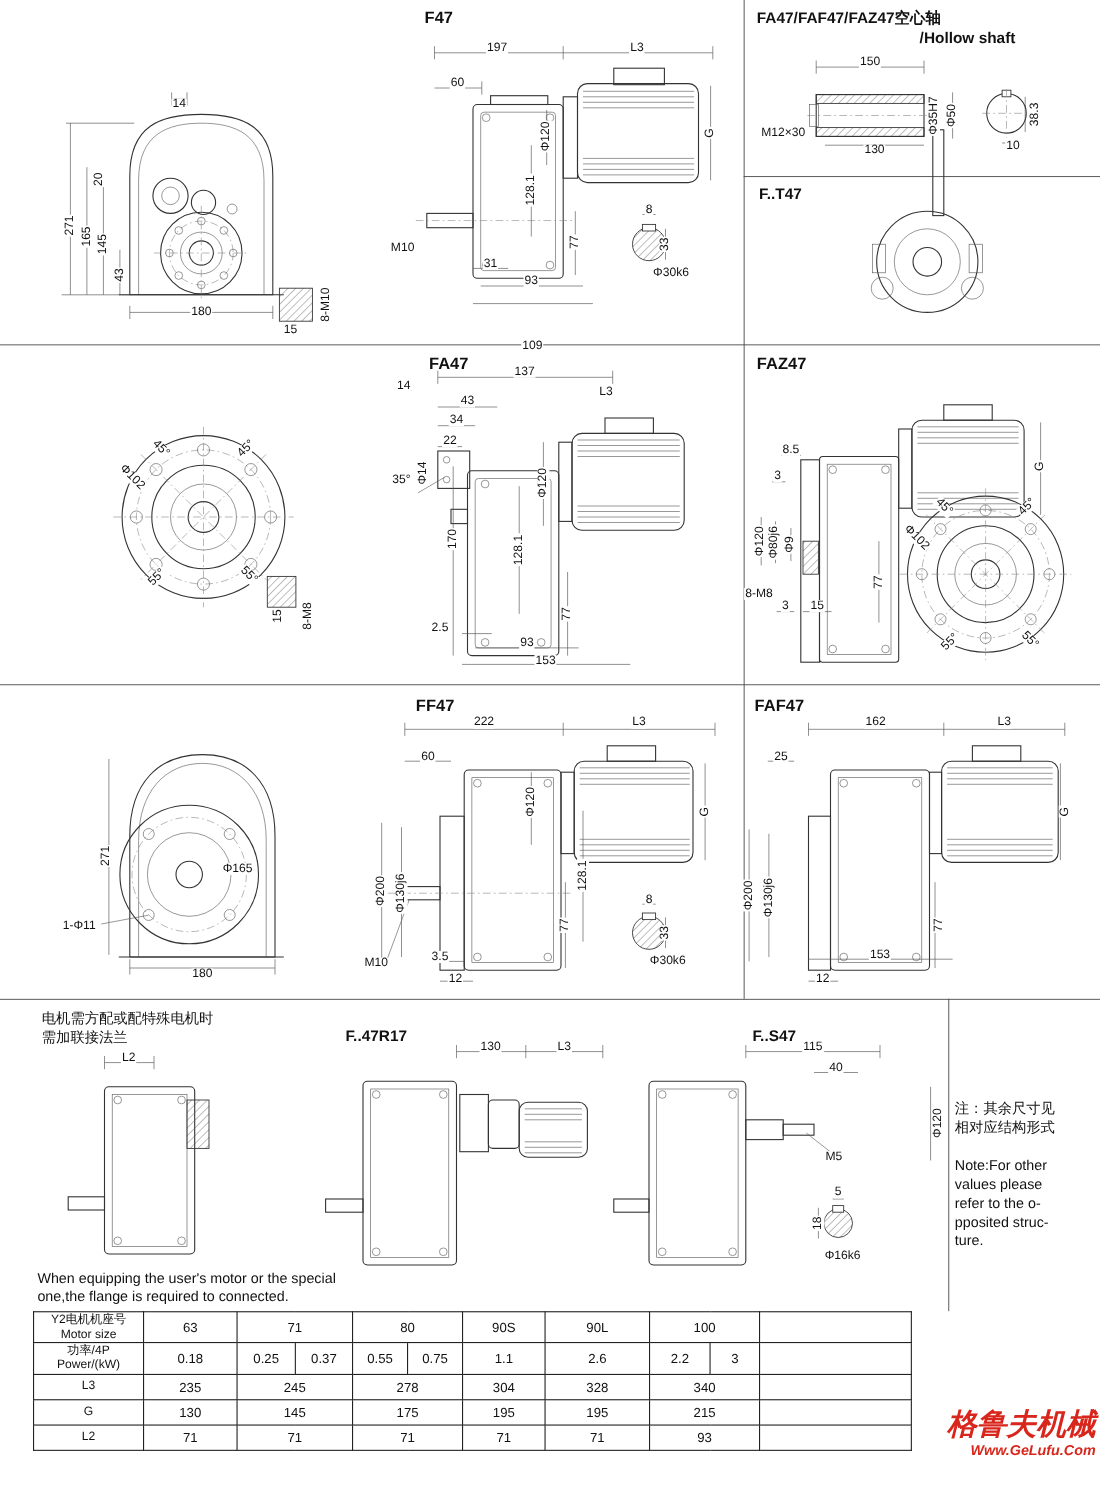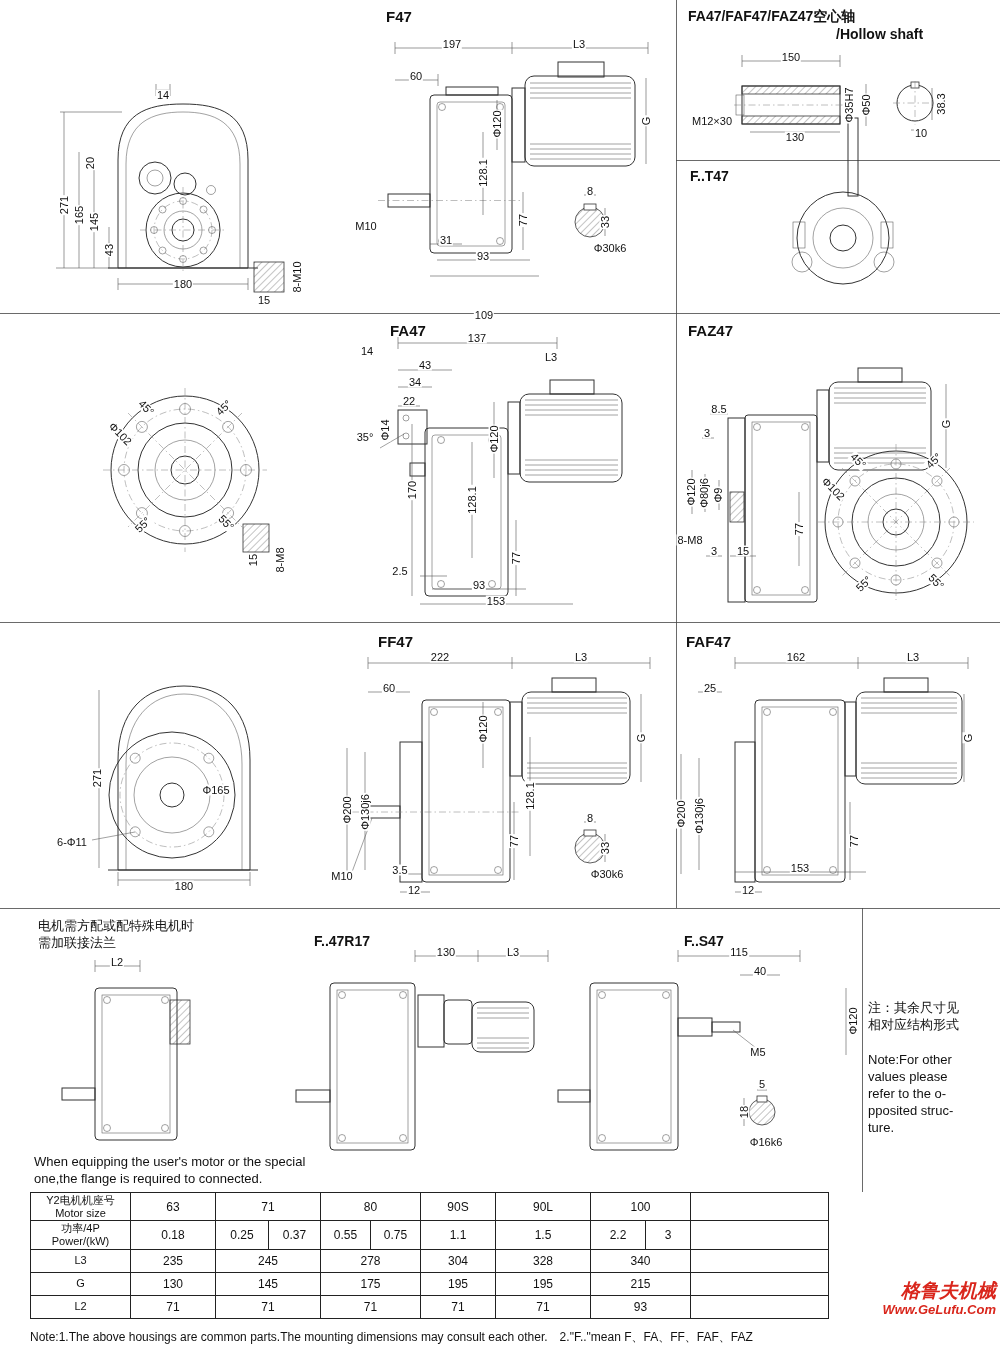--- a/index.html
+++ b/index.html
@@ -20,21 +20,21 @@
   .dim-layer{position:absolute;inset:0}
   .dim{position:absolute;font-size:11px;line-height:1;white-space:nowrap;background:#fff;padding:0 1px}
   .title{position:absolute;font-weight:bold;font-size:15px;white-space:nowrap}
   .title.sm{font-size:14px}
   .note{position:absolute;font-size:13px;line-height:1.3;white-space:pre-line}
   .note.small{font-size:12px}
   .spec{position:absolute;left:30px;top:1192px;width:798px;border-collapse:collapse;table-layout:fixed}
   .spec td{border:1px solid #222;text-align:center;font-size:12px;padding:1px 2px;height:20px}
   .spec td.hd{font-size:11px;line-height:1.15;white-space:pre-line}
   .brand{position:absolute;left:830px;top:1280px;width:166px;text-align:right;color:#d9261c;font-style:italic}
-  .brand .b1{font-size:19px;font-weight:bold;line-height:1.15}
+  .brand .b1{font-size:27px;font-weight:bold;line-height:1.15}
   .brand .b2{font-size:13px;font-weight:bold}
 </style>
 </head>
 <body>
 
 <div class="page">
 
 
   <svg class="draw-layer" width="1000" height="1354">
     <defs>
@@ -297,21 +297,20 @@
 需加联接法兰</div>
   <div class="note" style="left:34px;top:1154px">When equipping the user's motor or the special
 one,the flange is required to connected.</div>
   <div class="note" style="left:868px;top:1000px">注：其余尺寸见
 相对应结构形式</div>
   <div class="note" style="left:868px;top:1052px">Note:For other
 values please
 refer to the o-
 pposited struc-
 ture.</div>
-  <div class="note small" style="left:30px;top:1330px">Note:1.The above housings are common parts.The mounting dimensions may consult each other.　2."F.."mean F、FA、FF、FAF、FAZ</div>
 
   <div class="dim-layer">
       <span class="dim" style="left: 163px; top: 95px; transform: translate(-50%, -50%) rotate(0deg);">14</span>
       <span class="dim" style="left: 90px; top: 163px; transform: translate(-50%, -50%) rotate(-90deg);">20</span>
       <span class="dim" style="left: 64px; top: 205px; transform: translate(-50%, -50%) rotate(-90deg);">271</span>
       <span class="dim" style="left: 79px; top: 215px; transform: translate(-50%, -50%) rotate(-90deg);">165</span>
       <span class="dim" style="left: 94px; top: 222px; transform: translate(-50%, -50%) rotate(-90deg);">145</span>
       <span class="dim" style="left: 109px; top: 250px; transform: translate(-50%, -50%) rotate(-90deg);">43</span>
       <span class="dim" style="left: 183px; top: 284px; transform: translate(-50%, -50%) rotate(0deg);">180</span>
       <span class="dim" style="left: 264px; top: 300px; transform: translate(-50%, -50%) rotate(0deg);">15</span>
@@ -369,21 +368,21 @@
       <span class="dim" style="left: 714px; top: 551px; transform: translate(-50%, -50%) rotate(0deg);">3</span>
       <span class="dim" style="left: 743px; top: 551px; transform: translate(-50%, -50%) rotate(0deg);">15</span>
       <span class="dim" style="left: 799px; top: 529px; transform: translate(-50%, -50%) rotate(-90deg);">77</span>
       <span class="dim" style="left: 858px; top: 461px; transform: translate(-50%, -50%) rotate(45deg);">45°</span>
       <span class="dim" style="left: 934px; top: 461px; transform: translate(-50%, -50%) rotate(-45deg);">45°</span>
       <span class="dim" style="left: 833px; top: 489px; transform: translate(-50%, -50%) rotate(45deg);">Φ102</span>
       <span class="dim" style="left: 864px; top: 584px; transform: translate(-50%, -50%) rotate(-45deg);">55°</span>
       <span class="dim" style="left: 936px; top: 582px; transform: translate(-50%, -50%) rotate(45deg);">55°</span>
       <span class="dim" style="left: 97px; top: 778px; transform: translate(-50%, -50%) rotate(-90deg);">271</span>
       <span class="dim" style="left: 196px; top: 790px; transform: translate(-50%, -50%) rotate(0deg); margin-left: 20px;">Φ165</span>
-      <span class="dim" style="left: 72px; top: 842px; transform: translate(-50%, -50%) rotate(0deg);">6-Φ11</span>
+      <span class="dim" style="left: 72px; top: 842px; transform: translate(-50%, -50%) rotate(0deg);">1-Φ11</span>
       <span class="dim" style="left: 184px; top: 886px; transform: translate(-50%, -50%) rotate(0deg);">180</span>
       <span class="dim" style="left: 440px; top: 657px; transform: translate(-50%, -50%) rotate(0deg);">222</span>
       <span class="dim" style="left: 581px; top: 657px; transform: translate(-50%, -50%) rotate(0deg);">L3</span>
       <span class="dim" style="left: 389px; top: 688px; transform: translate(-50%, -50%) rotate(0deg);">60</span>
       <span class="dim" style="left: 483px; top: 729px; transform: translate(-50%, -50%) rotate(-90deg);">Φ120</span>
       <span class="dim" style="left: 641px; top: 738px; transform: translate(-50%, -50%) rotate(-90deg);">G</span>
       <span class="dim" style="left: 530px; top: 796px; transform: translate(-50%, -50%) rotate(-90deg);">128.1</span>
       <span class="dim" style="left: 514px; top: 841px; transform: translate(-50%, -50%) rotate(-90deg);">77</span>
       <span class="dim" style="left: 347px; top: 810px; transform: translate(-50%, -50%) rotate(-90deg);">Φ200</span>
       <span class="dim" style="left: 365px; top: 812px; transform: translate(-50%, -50%) rotate(-90deg);">Φ130j6</span>
@@ -442,21 +441,21 @@
     </tr>
     <tr>
       <td class="hd">功率/4P
 Power/(kW)</td>
       <td>0.18</td>
       <td>0.25</td>
       <td>0.37</td>
       <td>0.55</td>
       <td>0.75</td>
       <td>1.1</td>
-      <td>1.5</td>
+      <td>2.6</td>
       <td>2.2</td>
       <td>3</td>
       <td></td>
     </tr>
     <tr>
       <td class="hd">L3</td>
       <td>235</td>
       <td colspan="2">245</td>
       <td colspan="2">278</td>
       <td>304</td>

